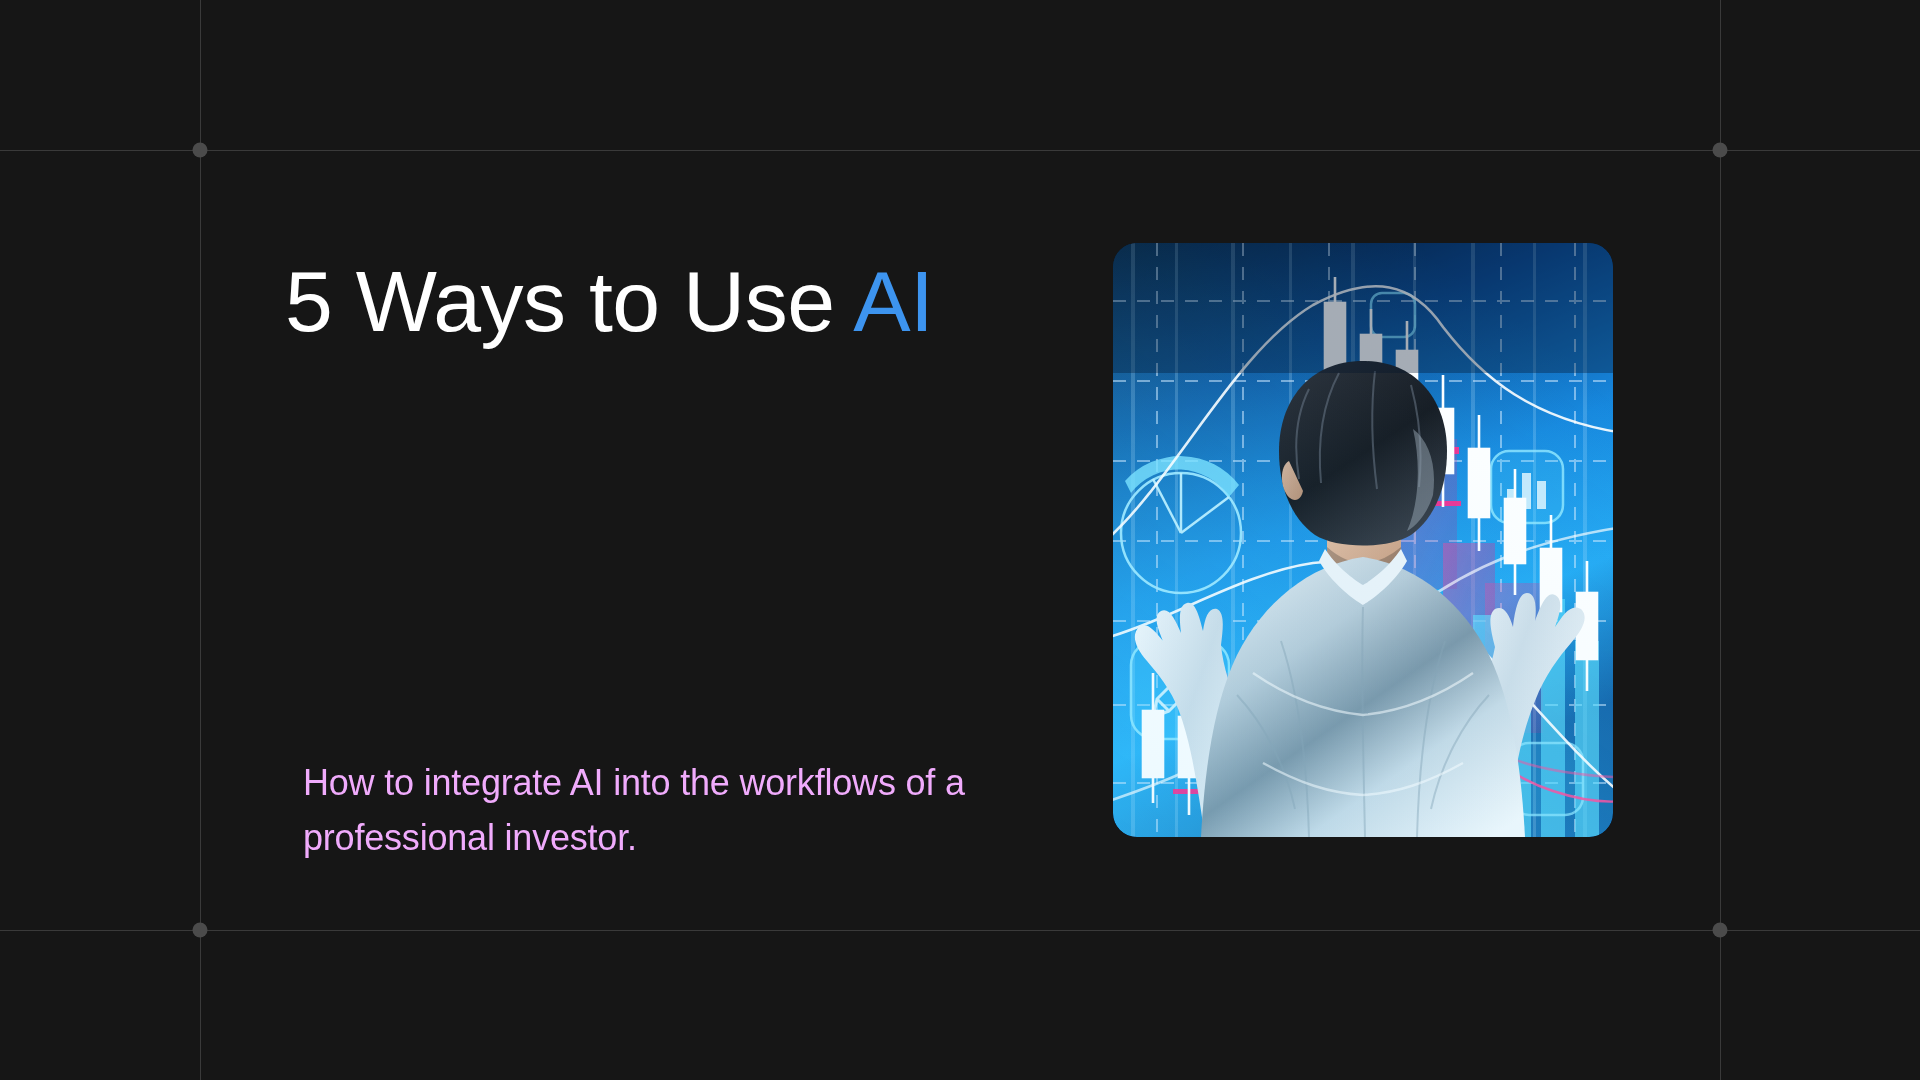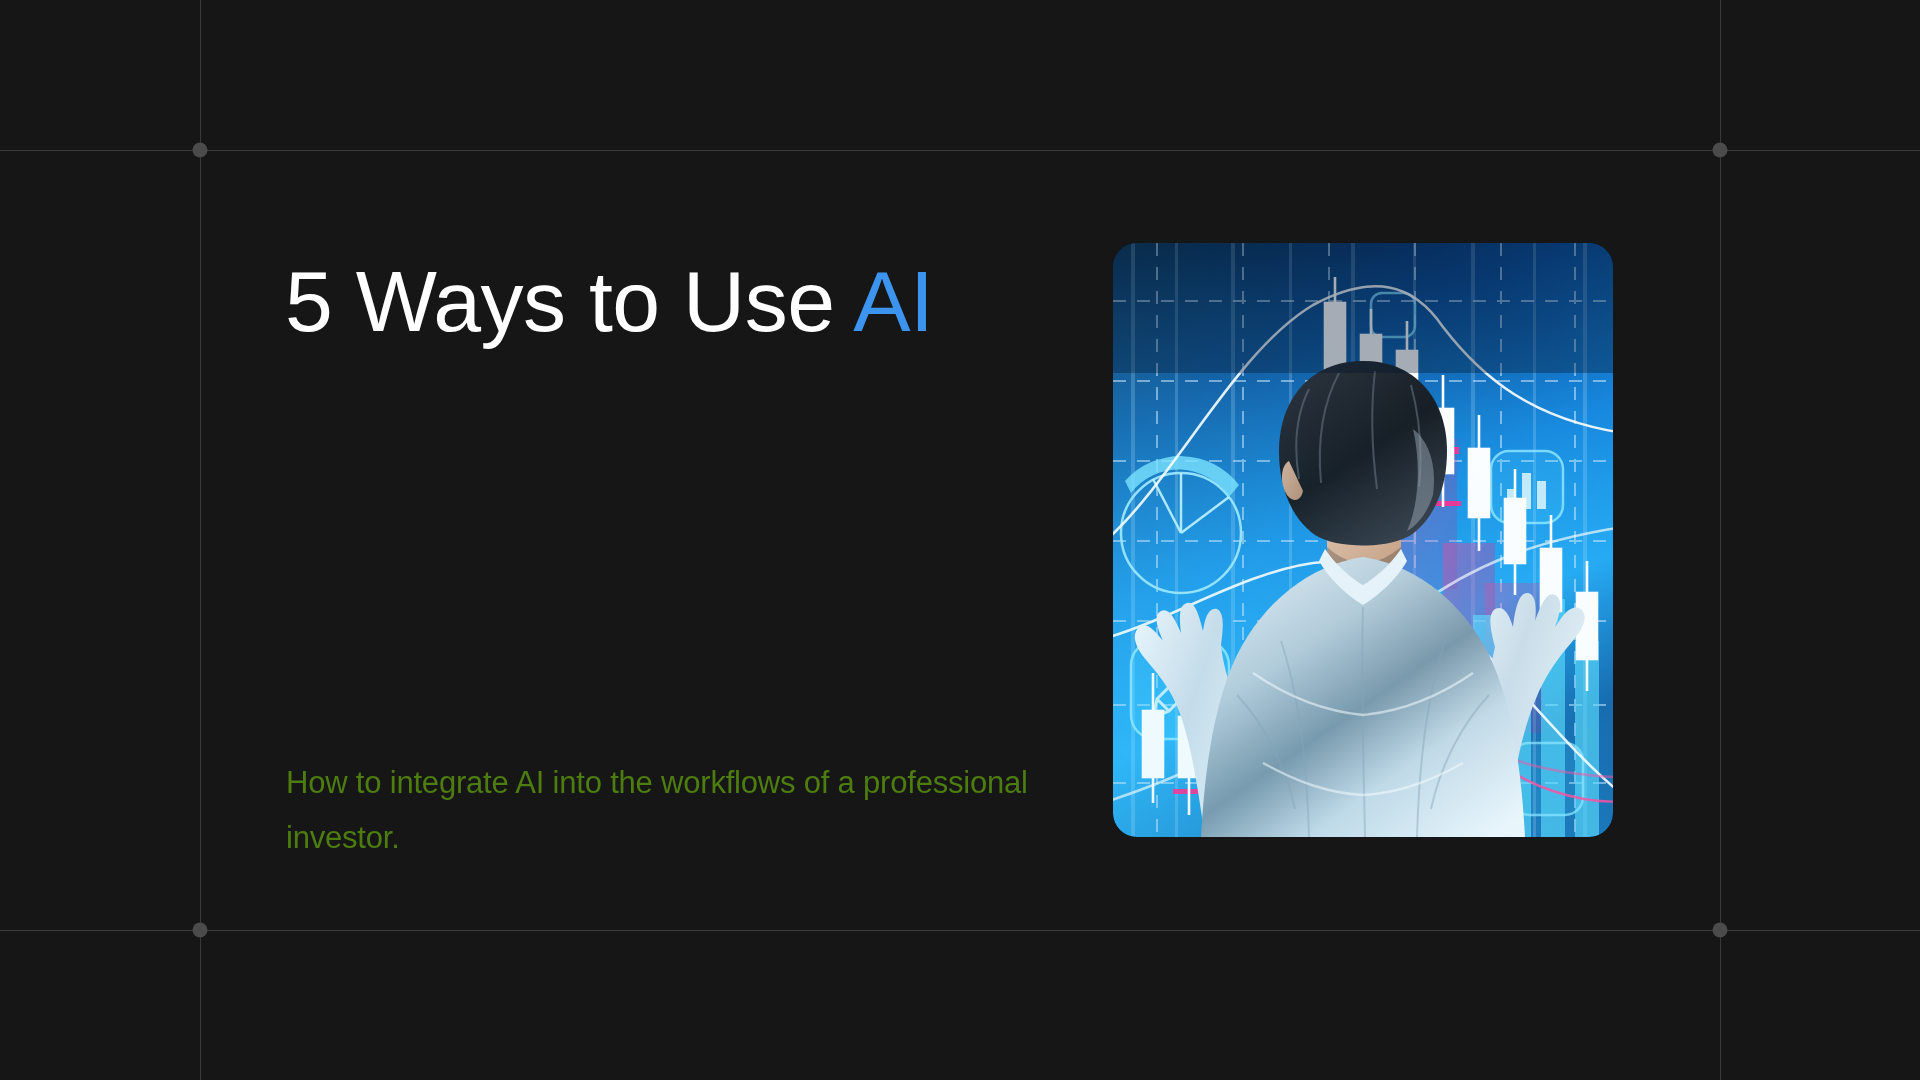--- a/index.html
+++ b/index.html
@@ -49,27 +49,27 @@
     font-weight:400;
     line-height:89px;
     letter-spacing:-0.5px;
     color:#ffffff;
     white-space:pre-wrap;
   }
   .title .accent { color:#3d94ef; }
 
   .subtitle {
     position:absolute;
-    top:735px; left:1px;
+    top:735px; left:18px;
     width:790px;
-    font-size:31px;
+    font-size:36px;
     font-weight:400;
     line-height:55px;
     letter-spacing:-0.2px;
-    color:#4d7c0f;
+    color:#f0abfc;
   }
 
   
   .hero {
     position:absolute;
     left:1113px; top:243px;
     width:500px; height:594px;
     border-radius:24px;
     overflow:hidden;
     background:#0a2murky;

